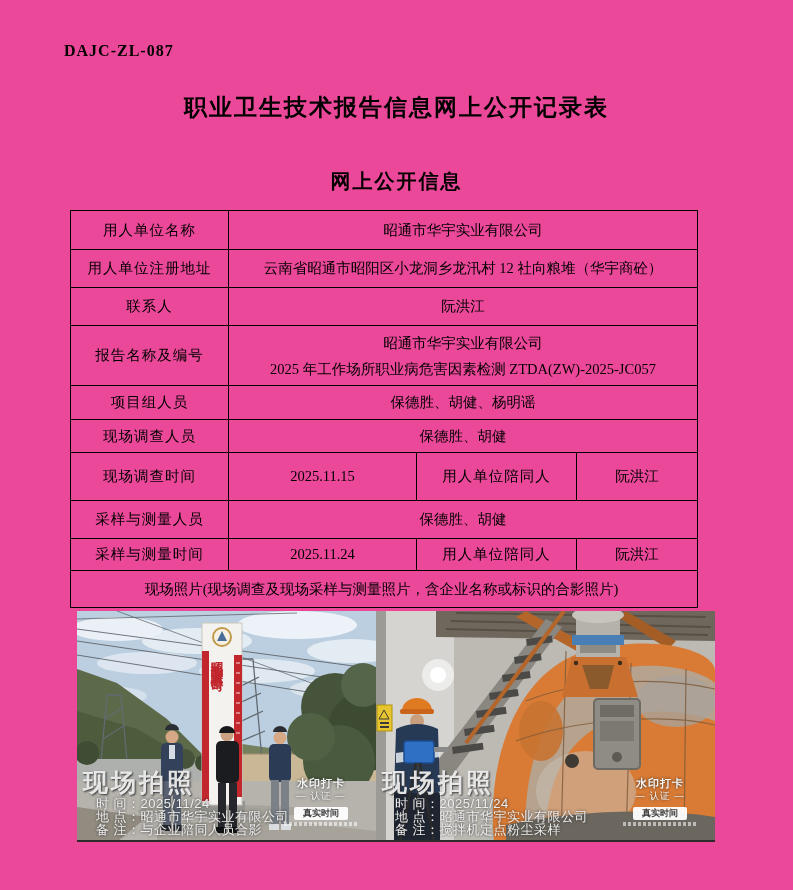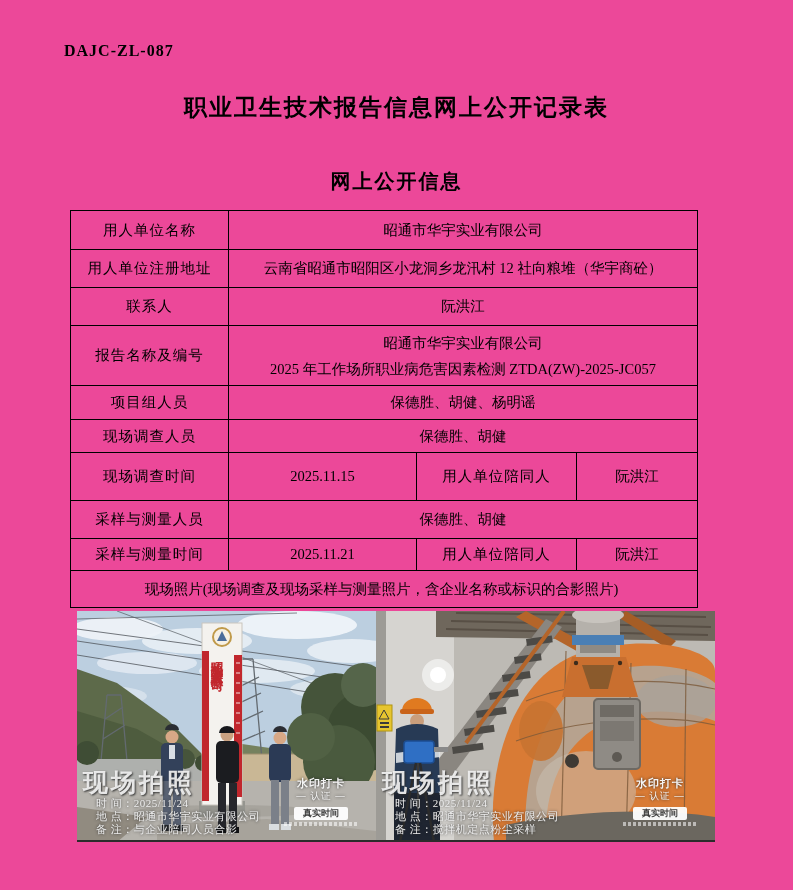--- a/index.html
+++ b/index.html
@@ -34,21 +34,21 @@
   .sign-text { position:absolute; left:131px; top:40px; height:152px; width:18px;
                writing-mode:vertical-rl; text-orientation:upright;
                font-family:"Liberation Sans","DejaVu Sans",sans-serif;
                font-size:12.5px; font-weight:bold; color:#c1272d; letter-spacing:2px;
                line-height:18px; overflow:hidden; }
 
   .wm { position:absolute; left:6px; bottom:4px; color:#f2f2f2; z-index:3; }
   .wm-title { font-family:"Liberation Sans","DejaVu Sans",sans-serif; font-weight:bold;
               font-size:25px; letter-spacing:3px; color:rgba(242,242,242,0.92);
               text-shadow:1px 1px 2px rgba(40,40,40,0.9); line-height:30px; }
-  .wm-line { font-family:Liberation Serif, serif; font-size:11px;
+  .wm-line { font-family:Liberation Sans, sans-serif; font-size:13px;
              line-height:13px; color:#eeeeee; text-shadow:0 0 3px rgba(30,30,30,0.9);
              letter-spacing:0.5px;padding-left:13px; }
   .wm-stamp { position:absolute; right:18px; bottom:14px; text-align:center; z-index:3;
               font-family:"Liberation Sans","DejaVu Sans",sans-serif; color:#f5f5f5; }
   .wm-stamp-1 { font-size:11px; font-weight:bold; letter-spacing:1px; text-shadow:0 0 3px rgba(30,30,30,0.9); line-height:14px; }
   .wm-stamp-2 { font-size:9.5px; letter-spacing:1px; text-shadow:0 0 3px rgba(30,30,30,0.9); line-height:12px; }
   .wm-badge { display:inline-block; margin-top:3px; background:rgba(255,255,255,0.95);
               color:#3a3a3a; font-size:9px; font-weight:bold; padding:1px 9px;
               border-radius:2px; line-height:11px; }
   .wm-micro { margin-top:2px; height:4px; width:74px;
@@ -103,21 +103,21 @@
       <td>2025.11.15</td>
       <td class="lbl">用人单位陪同人</td>
       <td>阮洪江</td>
     </tr>
     <tr style="height:38px">
       <td class="lbl">采样与测量人员</td>
       <td colspan="3">保德胜、胡健</td>
     </tr>
     <tr style="height:32px">
       <td class="lbl">采样与测量时间</td>
-      <td>2025.11.21</td>
+      <td>2025.11.24</td>
       <td class="lbl">用人单位陪同人</td>
       <td>阮洪江</td>
     </tr>
     <tr style="height:37px">
       <td colspan="4" class="photos-label">
         <div>现场照片(现场调查及现场采样与测量照片，含企业名称或标识的合影照片)</div>
       </td>
     </tr>
   </tbody>
     </table>

